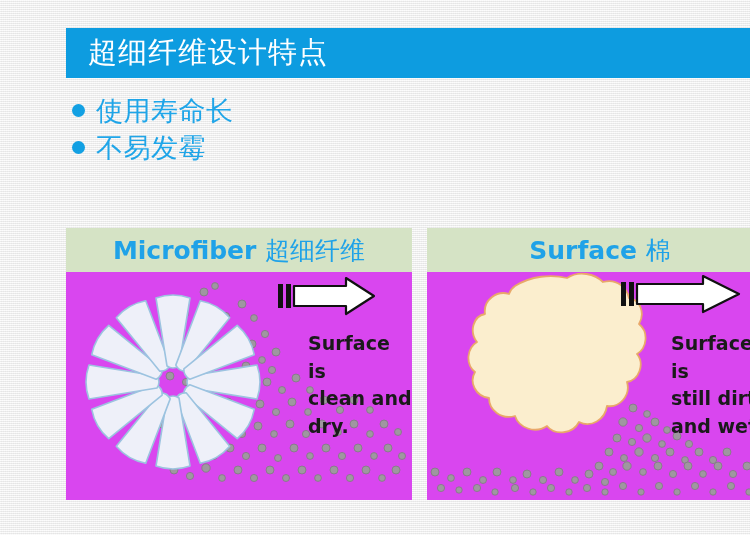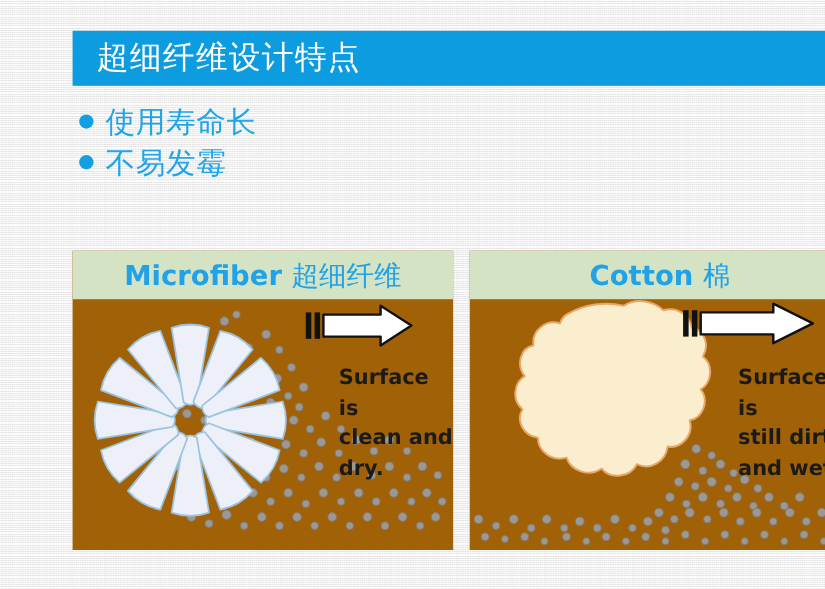--- a/index.html
+++ b/index.html
@@ -40,21 +40,21 @@
     flex:0 0 auto;margin-left:6px;margin-right:11px;
   }
   .bullet-text{
     color:#1fa5e8;font-size:27px;white-space:nowrap;letter-spacing:.5px;
     font-family:"DejaVu Sans","Liberation Sans",sans-serif;font-weight:400;
   }
 
   
   .panels{position:absolute;left:22px;top:228px;width:706px;height:272px;}
   .panel{
-    position:absolute;top:0;width:346px;height:272px;background:#a16207;
+    position:absolute;top:0;width:346px;height:272px;background:#d946ef;
     overflow:hidden;
   }
   .panel.left{left:0;}
   .panel.right{left:361px;}
   .panel-head{
     position:absolute;left:0;top:0;width:100%;height:44px;background:#d5e3c5;
     display:flex;align-items:center;justify-content:center;
   }
   .panel-head .head-text{
     color:#1fa2e8;font-size:25px;white-space:nowrap;font-weight:bold;
@@ -245,21 +245,21 @@
           </g>
         </svg>
         <div class="caption left-cap">Surface is
 clean and
 dry.</div>
       </div>
     </div>
 
     <div class="panel right">
       <div class="panel-head">
-        <div class="head-text"><span>Cotton</span>&nbsp;<span class="cn">棉</span></div>
+        <div class="head-text"><span>Surface</span>&nbsp;<span class="cn">棉</span></div>
       </div>
       <div class="panel-body">
         <svg viewBox="0 0 346 228" xmlns="http://www.w3.org/2000/svg">
 
           <g>
             <path d="M88,14
                      C104,4 124,2 140,6
                      C152,-2 168,2 176,10
                      C190,6 200,16 202,26
                      C214,28 218,42 212,52

